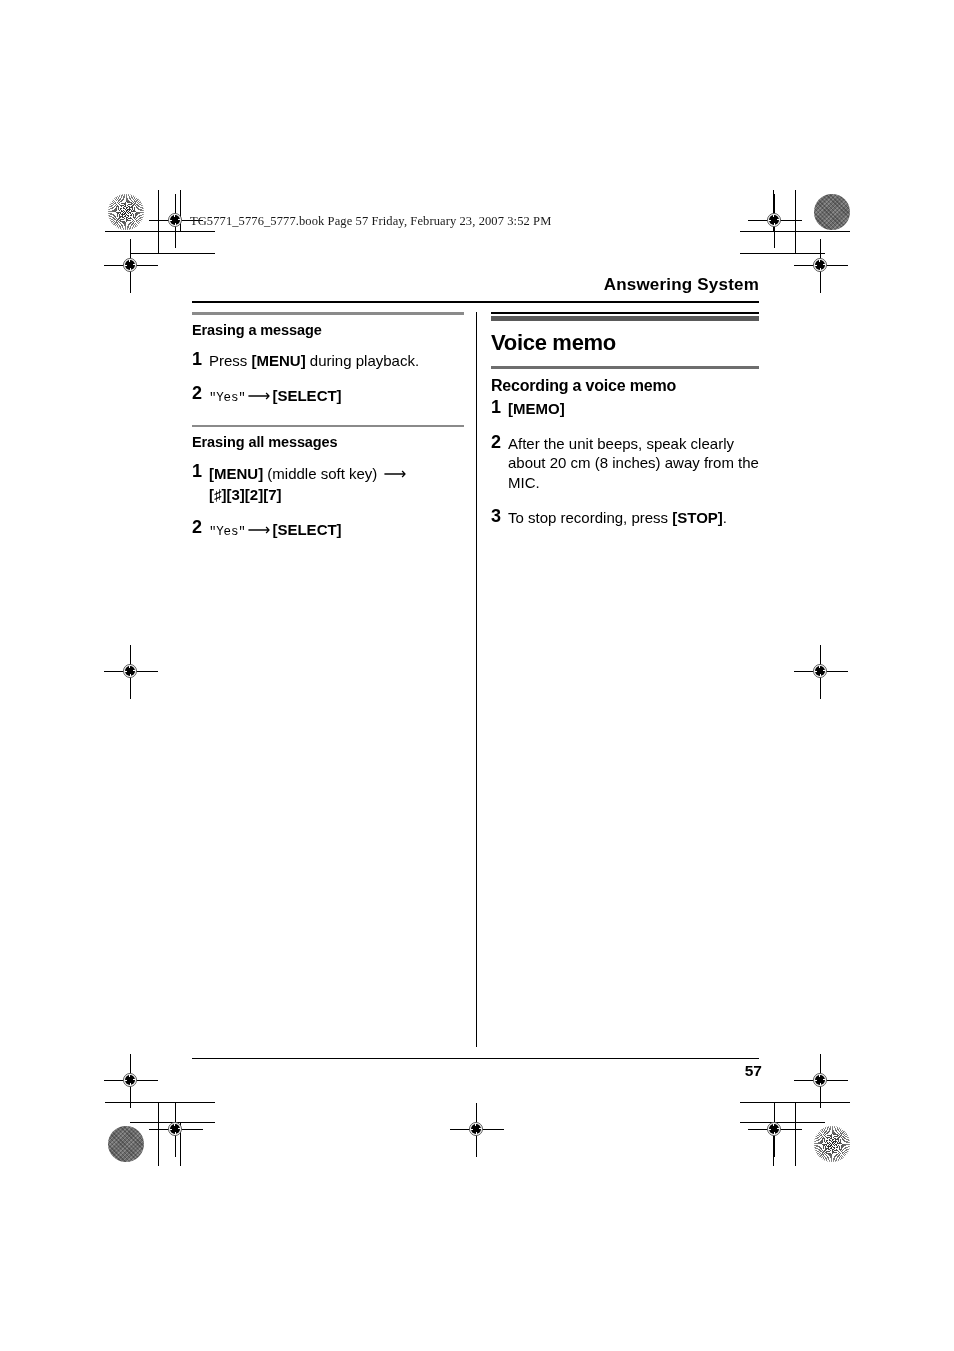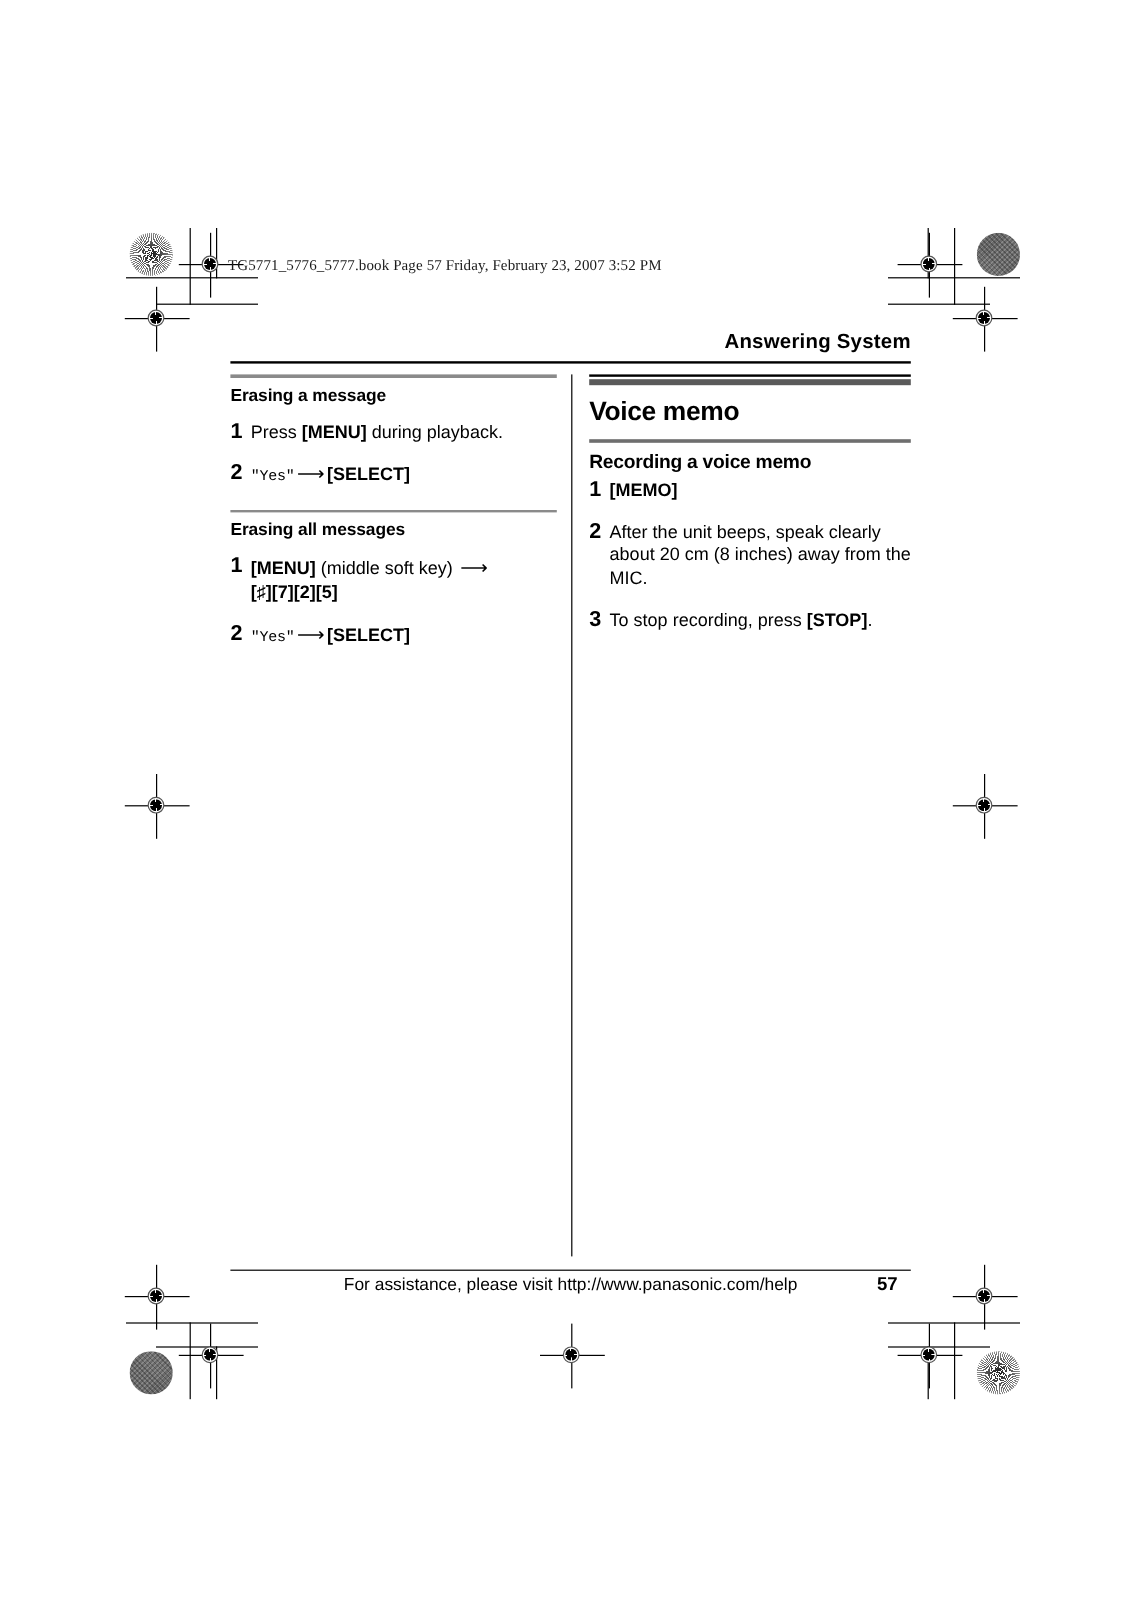--- a/index.html
+++ b/index.html
@@ -123,21 +123,21 @@
   .footer-text {
     position: absolute;
     left: 192px;
     top: 1063px;
     width: 567px;
     text-align: center;
     font-size: 14.5px;
   }
   .footer-page {
     position: absolute;
-    right: 206px;
+    right: 192px;
     top: 1062px;
     font-size: 15.5px;
     font-weight: bold;
   }
   .col-divider {
     position: absolute;
     left: 476px;
     top: 312px;
     width: 1.2px;
     height: 735px;
@@ -353,21 +353,21 @@
         <div class="step-body"><span>Press </span><span class="kb">[MENU]</span><span> during playback.</span></div>
       </div>
       <div class="step" style="margin-bottom: 18px;">
         <div class="step-num">2</div>
         <div class="step-body"><span class="mono">"Yes"</span><span class="arrow">⟶</span><span class="kb">[SELECT]</span></div>
       </div>
       <div class="sub-rule"></div>
       <div class="sub-head">Erasing all messages</div>
       <div class="step">
         <div class="step-num">1</div>
-        <div class="step-body"><span class="kb">[MENU]</span><span> (middle soft key) </span><span class="arrow">⟶</span><br><span class="kb">[♯][7][2][5]</span></div>
+        <div class="step-body"><span class="kb">[MENU]</span><span> (middle soft key) </span><span class="arrow">⟶</span><br><span class="kb">[♯][3][2][7]</span></div>
       </div>
       <div class="step">
         <div class="step-num">2</div>
         <div class="step-body"><span class="mono">"Yes"</span><span class="arrow">⟶</span><span class="kb">[SELECT]</span></div>
       </div>
     </div>
 
   <div class="col col-right" id="right-col">
       <div class="chap-rule-thin"></div>
       <div class="chap-rule-thick"></div>
@@ -382,16 +382,15 @@
         <div class="step-num">2</div>
         <div class="step-body"><span>After the unit beeps, speak clearly about 20 cm (8 inches) away from the MIC.</span></div>
       </div>
       <div class="step">
         <div class="step-num">3</div>
         <div class="step-body"><span>To stop recording, press </span><span class="kb">[STOP]</span><span>.</span></div>
       </div>
     </div>
 
   <div class="foot-rule"></div>
-  <div class="footer-text">For assistance, please visit http://www.panasonic.com/help</div>
   <div class="footer-page">57</div>
 
 </div>
 
 </body></html>

